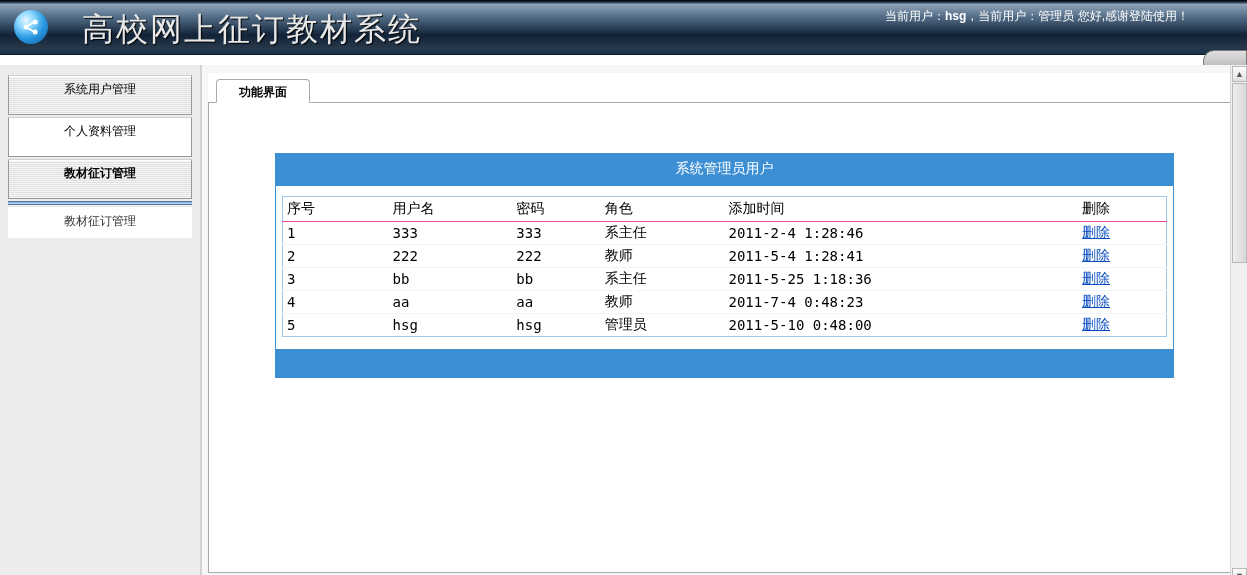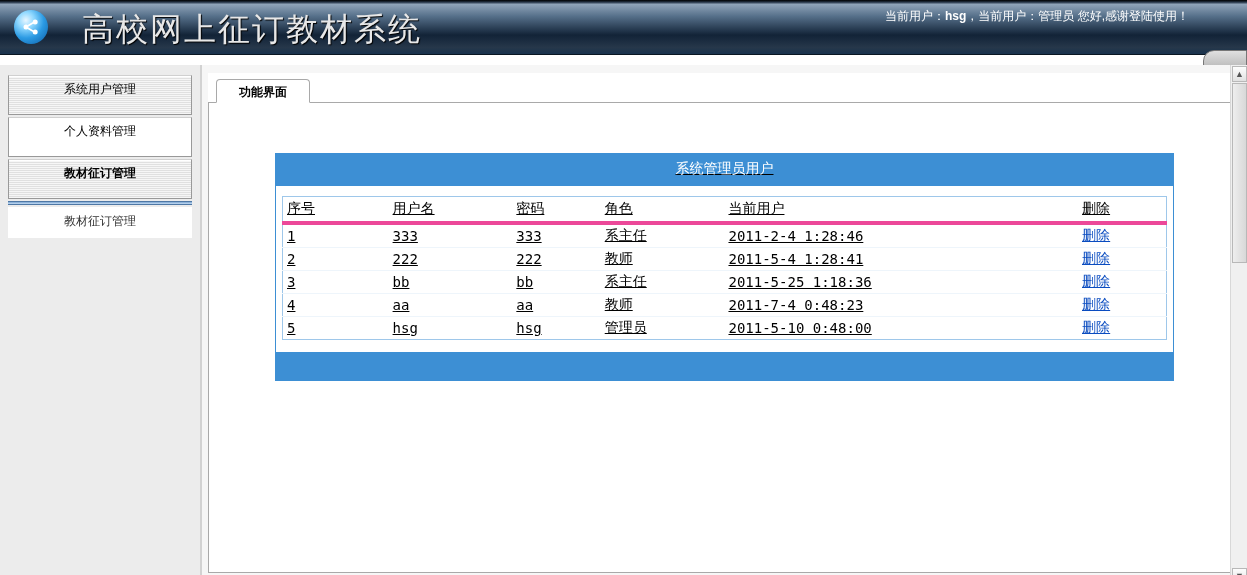--- a/index.html
+++ b/index.html
@@ -150,21 +150,20 @@
     border: 1px solid #a9a9a9;
     border-bottom: 1px solid #fff;
     border-radius: 4px 4px 0 0;
     font-size: 12px;
     font-weight: bold;
     cursor: pointer;
   }
 
   .panel-wrap {
     padding: 50px 66px 20px 66px;
-    text-decoration: underline;
   }
   .panel {
     border: 1px solid #3d8fd4;
     background: #fff;
   }
   .panel-title {
     background: #3d8fd4;
     color: #fff;
     text-align: center;
     font-size: 14px;
@@ -177,21 +176,21 @@
     width: 100%;
     border-collapse: collapse;
     border: 1px solid #9ec7ea;
     font-size: 14px;
     font-family: SimSun, monospace;
   }
   table.users th {
     text-align: left;
     font-weight: normal;
     padding: 3px 4px;
-    border-bottom: 4px solid #ec4899;
+    border-bottom: 1px solid #ec4899;
   }
   table.users td {
     padding: 2px 4px;
     border-bottom: 1px solid #eef5fb;
   }
   table.users tr:last-child td { border-bottom: none; }
   table.users a {
     color: #0a4cc0;
     text-decoration: underline;
     cursor: pointer;
@@ -282,21 +281,21 @@
                   <col style="width:14%">
                   <col style="width:40%">
                   <col style="width:10%">
               </colgroup>
               <thead>
                 <tr>
                   <th>序号</th>
                   <th>用户名</th>
                   <th>密码</th>
                   <th>角色</th>
-                  <th>当前用户</th>
+                  <th>添加时间</th>
                   <th>删除</th>
                 </tr>
               </thead>
               <tbody id="rows">
                   <tr>
                     <td>1</td>
                     <td>333</td>
                     <td>333</td>
                     <td>系主任</td>
                     <td>2011-2-4 1:28:46</td>

